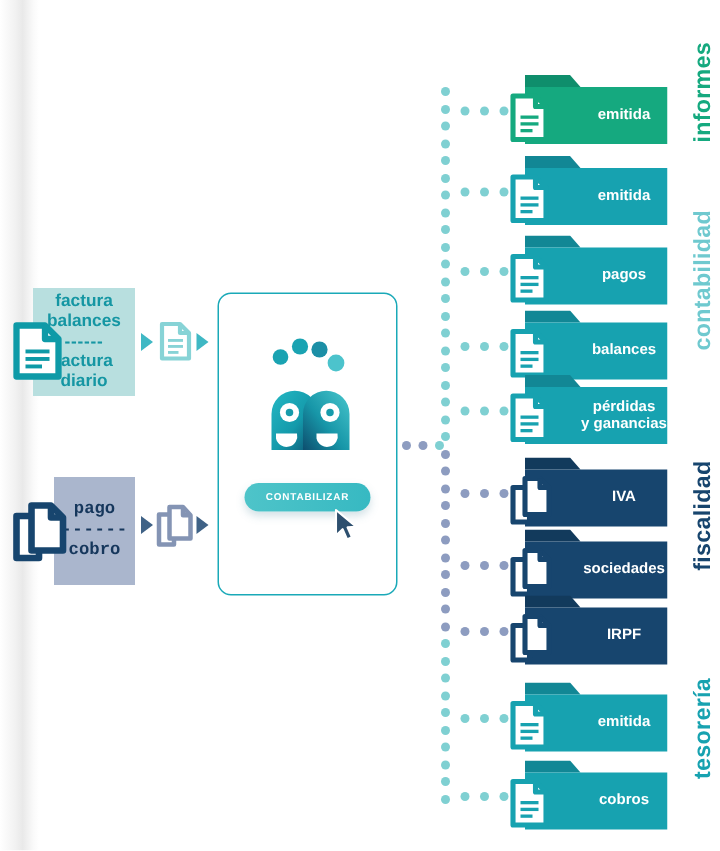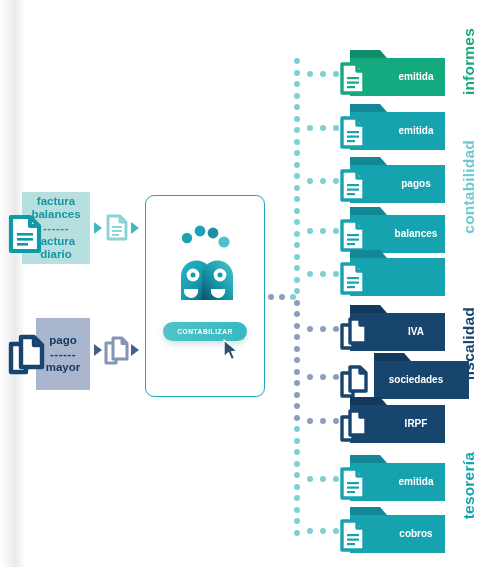--- a/index.html
+++ b/index.html
@@ -106,24 +106,24 @@
       <path d="M2 2 H14 L20 8 V25 H2 Z" fill="#ffffff" stroke="#87d3d6" stroke-width="2.8" stroke-linejoin="round"></path>
       <path d="M14 2 L14 8 L20 8" fill="none" stroke="#87d3d6" stroke-width="2.8" stroke-linejoin="round"></path>
       <rect x="6" y="12" width="10" height="1.9" fill="#87d3d6"></rect>
       <rect x="6" y="16" width="10" height="1.9" fill="#87d3d6"></rect>
       <rect x="6" y="20" width="7" height="1.9" fill="#87d3d6"></rect>
     </svg>
     <div class="arrow teal" style="left:131px; top:222px;"></div>
   </div>
 
   <div class="src-block">
-    <div class="src-panel panel-payment" style="left:36px; top:318px; width:54px; height:72px;">
+    <div class="src-panel panel-payment" style="left:36px; top:318px; width:54px; height:72px;font-family:Liberation Mono, monospace;">
       <span class="ln">pago</span>
       <span class="dash-sep">------</span>
-      <span class="ln">mayor</span>
+      <span class="ln">cobro</span>
     </div>
     <svg class="doc-icon" style="left:8px; top:334px;" width="38" height="42" viewBox="0 0 38 42">
       <path d="M3 10 H18 L18 38 H3 Z" fill="#ffffff" stroke="#17456e" stroke-width="4.4" stroke-linejoin="round"></path>
       <path d="M13 3 H26 L34 11 V33 H13 Z" fill="#ffffff" stroke="#17456e" stroke-width="4.4" stroke-linejoin="round"></path>
       <path d="M26 3 L26 11 L34 11" fill="none" stroke="#17456e" stroke-width="4.4" stroke-linejoin="round"></path>
     </svg>
     <div class="arrow navy" style="left:94px; top:344px;"></div>
     <svg style="position:absolute; left:104px; top:336px;" width="26" height="30" viewBox="0 0 26 30">
       <path d="M2 7 H12 L12 27 H2 Z" fill="#ffffff" stroke="#8494b4" stroke-width="3" stroke-linejoin="round"></path>
       <path d="M9 2 H18 L23 7.5 V23 H9 Z" fill="#ffffff" stroke="#8494b4" stroke-width="3" stroke-linejoin="round"></path>
@@ -331,36 +331,40 @@
           <path d="M0 0 H30 L37 8 H0 Z" fill="#128795"></path>
           <rect x="0" y="8" width="95" height="38" fill="#17a2b0"></rect>
         </svg>
         <svg width="30" height="34" viewBox="0 0 30 34" style="position: absolute; left: -10px; top: 12px;">
           <path d="M2 2 H17 L24 9 V31 H2 Z" fill="#ffffff" stroke="#17a2b0" stroke-width="3.4" stroke-linejoin="round"></path>
           <path d="M17 2 L17 9 L24 9" fill="none" stroke="#17a2b0" stroke-width="3.4" stroke-linejoin="round"></path>
           <rect x="7" y="15" width="12" height="2.2" fill="#17a2b0"></rect>
           <rect x="7" y="19.5" width="12" height="2.2" fill="#17a2b0"></rect>
           <rect x="7" y="24" width="8" height="2.2" fill="#17a2b0"></rect>
         </svg>
+        <div class="folder-label two" style="top: 27px;">
+          <div>pérdidas</div>
+          <div>y ganancias</div>
+        </div>
       </div>
       <div class="folder" style="left: 350px; top: 305px; position: absolute;">
         <svg width="95" height="47" viewBox="0 0 95 47" style="display: block;">
           <path d="M0 0 H30 L37 8 H0 Z" fill="#123a5c"></path>
           <rect x="0" y="8" width="95" height="38" fill="#17456e"></rect>
         </svg>
         <svg width="30" height="34" viewBox="0 0 30 34" style="position: absolute; left: -10px; top: 12px;">
           <path d="M2 8 H13 L13 31 H2 Z" fill="#ffffff" stroke="#17456e" stroke-width="3.4" stroke-linejoin="round"></path>
           <path d="M10 2 H20 L26 8 V26 H10 Z" fill="#ffffff" stroke="#17456e" stroke-width="3.4" stroke-linejoin="round"></path>
           <path d="M20 2 L20 8 L26 8" fill="none" stroke="#17456e" stroke-width="3.4" stroke-linejoin="round"></path>
         </svg>
         <div class="folder-label" style="top: 27px;">
           <div>IVA</div>
         </div>
       </div>
-      <div class="folder" style="left: 350px; top: 353px; position: absolute; padding-left: 24px;">
+      <div class="folder" style="left: 350px; top: 353px; position: absolute;">
         <svg width="95" height="47" viewBox="0 0 95 47" style="display: block;">
           <path d="M0 0 H30 L37 8 H0 Z" fill="#123a5c"></path>
           <rect x="0" y="8" width="95" height="38" fill="#17456e"></rect>
         </svg>
         <svg width="30" height="34" viewBox="0 0 30 34" style="position: absolute; left: -10px; top: 12px;">
           <path d="M2 8 H13 L13 31 H2 Z" fill="#ffffff" stroke="#17456e" stroke-width="3.4" stroke-linejoin="round"></path>
           <path d="M10 2 H20 L26 8 V26 H10 Z" fill="#ffffff" stroke="#17456e" stroke-width="3.4" stroke-linejoin="round"></path>
           <path d="M20 2 L20 8 L26 8" fill="none" stroke="#17456e" stroke-width="3.4" stroke-linejoin="round"></path>
         </svg>
         <div class="folder-label" style="top: 27px;">

